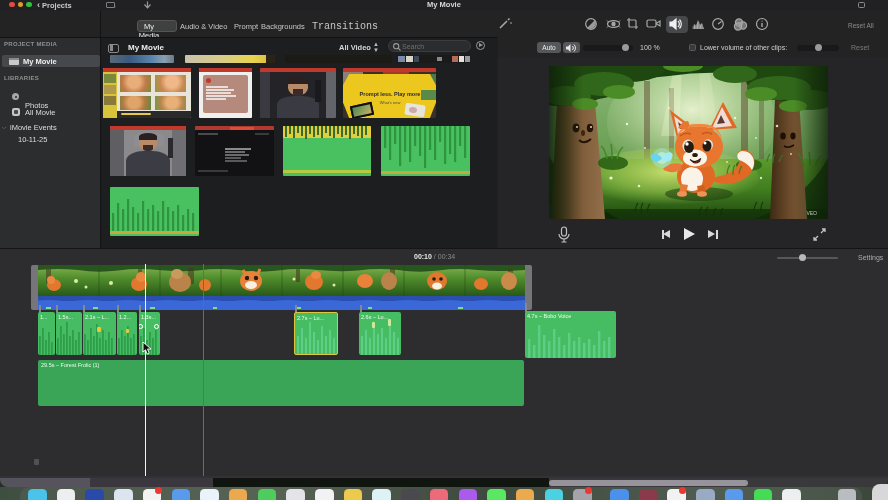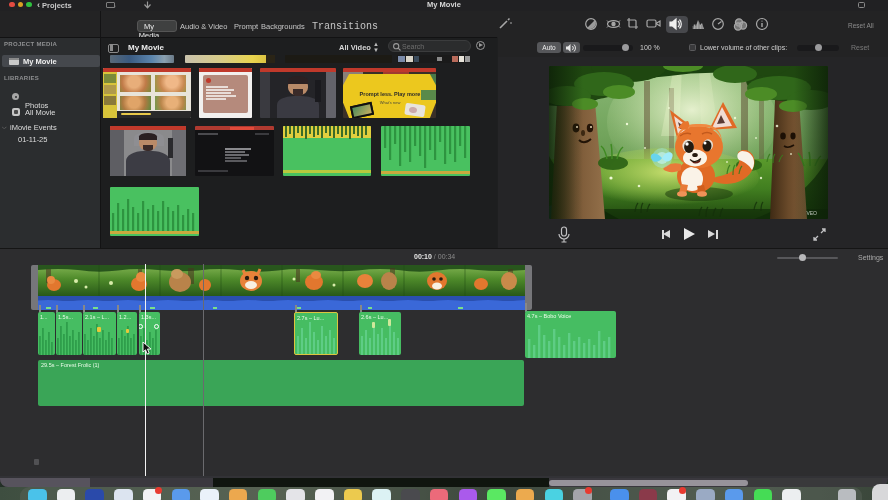--- a/index.html
+++ b/index.html
@@ -106,21 +106,21 @@
   <div class="abs" style="left:23px;top:57px;color:#f0f0f0;font-size:7.5px;font-weight:bold;">My Movie</div>
   <div class="abs" style="left:4px;top:75px;color:#8f9092;font-size:6px;font-weight:bold;letter-spacing:0.3px;">LIBRARIES</div>
   <div class="abs" style="left:12px;top:93px;width:7px;height:7px;border-radius:50%;background:#a6a6a6;"></div>
   <div class="abs" style="left:14.5px;top:95.5px;width:2px;height:2px;border-radius:50%;background:#2b2d2f;"></div>
   <div class="abs" style="left:25px;top:93px;color:#dedede;font-size:7.5px;margin-top:8px;">Photos</div>
   <div class="abs" style="left:12px;top:108px;width:8px;height:8px;background:#c6c6c6;border-radius:2px;"></div>
   <div class="abs" style="left:14px;top:110px;width:4px;height:4px;background:#4a4a4a;border-radius:1px;"></div>
   <div class="abs" style="left:25px;top:108px;color:#dedede;font-size:7.5px;">All Movie</div>
   <div class="abs" style="left:2px;top:124px;color:#9a9a9a;font-size:6px;">⌵</div>
   <div class="abs" style="left:10px;top:123px;color:#dedede;font-size:7.5px;">iMovie Events</div>
-  <div class="abs" style="left:18px;top:135px;color:#dedede;font-size:7.5px;">01-11-25</div>
+  <div class="abs" style="left:18px;top:135px;color:#dedede;font-size:7.5px;">10-11-25</div>
 
   <div class="abs" style="left:101px;top:38px;width:396px;height:210px;background:#1d1e1f;"></div>
   <div class="abs" style="left:108px;top:43.5px;width:11px;height:9px;border:1px solid #8a8a8a;border-radius:2px;"></div>
   <div class="abs" style="left:109.5px;top:45px;width:3px;height:6px;background:#8a8a8a;"></div>
   <div class="abs" style="left:128px;top:43px;color:#ececec;font-size:8px;font-weight:bold;">My Movie</div>
   <div class="abs" style="left:339px;top:43px;color:#d6d6d6;font-size:7.5px;font-weight:bold;">All Video</div>
   <div class="abs" style="left:373px;top:41px;color:#bbb;font-size:6px;line-height:6px;">▲<br>▼</div>
   <div class="abs" style="left:388px;top:40px;width:83px;height:12px;background:#2b2c2d;border:1px solid #3b3c3d;border-radius:6px;"></div>
   <svg class="abs" style="left:393px;top:42.5px;" width="8" height="8" viewBox="0 0 8 8" stroke="#9a9a9a" stroke-width="1.1" fill="none">
       <circle cx="3.2" cy="3.2" r="2.6"></circle>

